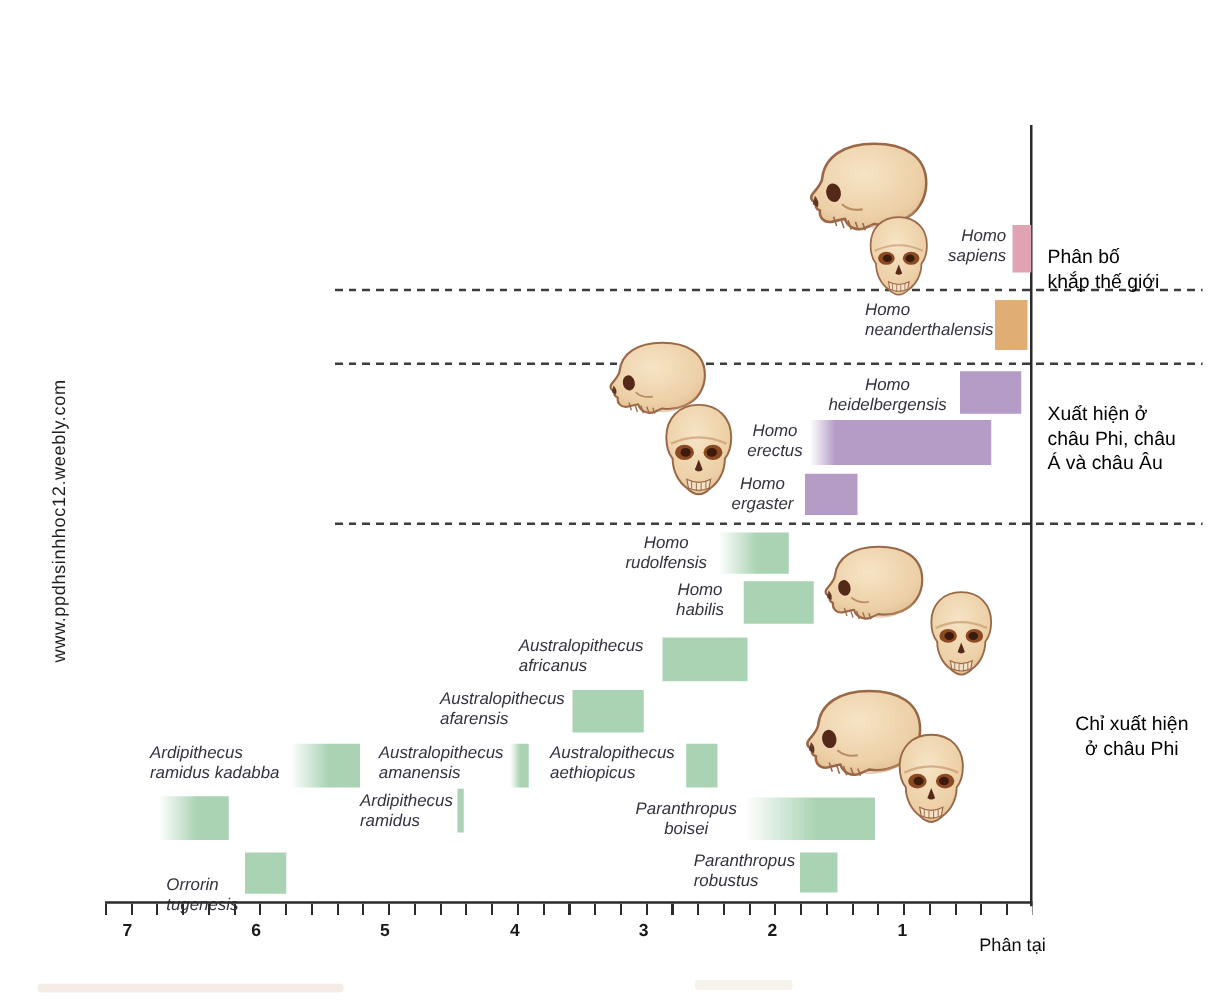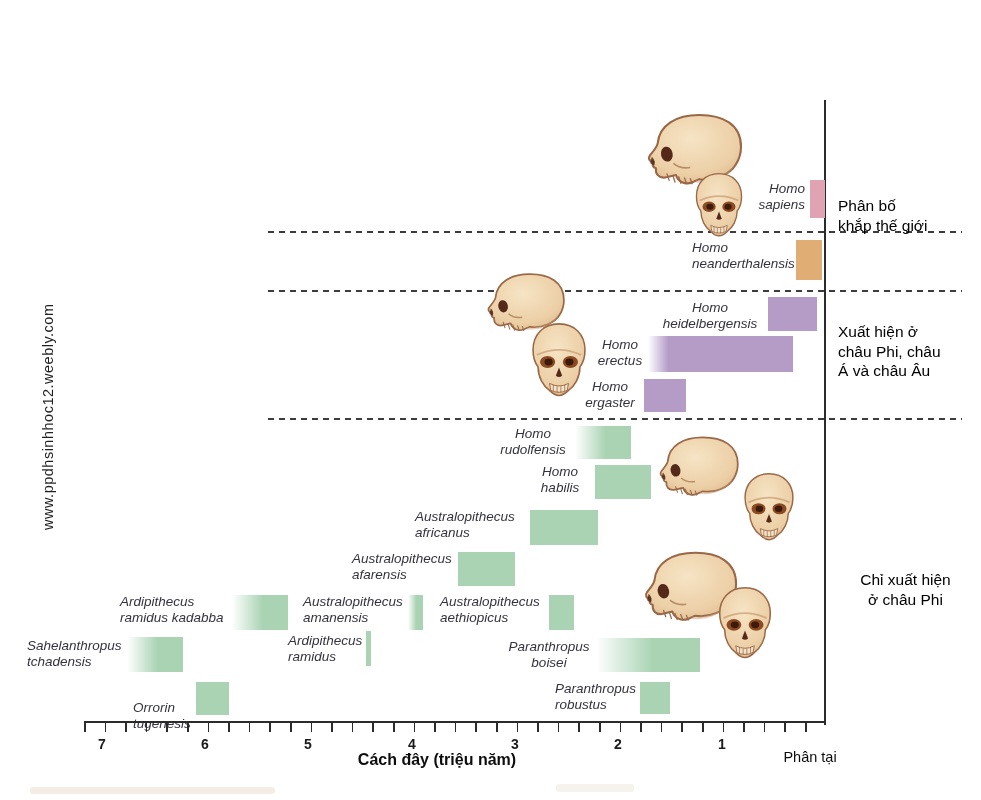--- a/index.html
+++ b/index.html
@@ -148,22 +148,20 @@
   <div class="bar bar-green" style="left:549px;top:595px;width:25px;height:35px;"></div>
 
   <div class="abs species-label ta-l" style="left:120px;top:594px;width:115px;">Ardipithecus
 ramidus kadabba</div>
   <div class="bar bar-green-fade" style="left:232px;top:595px;width:56px;height:35px;"></div>
 
   <div class="abs species-label ta-l" style="left:288px;top:633px;width:80px;">Ardipithecus
 ramidus</div>
   <div class="bar bar-green" style="left:366px;top:631px;width:5px;height:35px;"></div>
 
-  <div class="abs species-label ta-l" style="left:27px;top:638px;width:102px;">Sahelanthropus
-tchadensis</div>
   <div class="bar bar-green-fade" style="left:127px;top:637px;width:56px;height:35px;"></div>
 
   <div class="abs species-label ta-l" style="left:133px;top:700px;width:66px;">Orrorin
 tugenesis</div>
   <div class="bar bar-green" style="left:196px;top:682px;width:33px;height:33px;"></div>
 
   <div class="abs species-label ta-c" style="left:503px;top:639px;width:92px;">Paranthropus
 boisei</div>
   <div class="bar bar-green-fade" style="left:596px;top:638px;width:104px;height:34px;"></div>
 
@@ -181,19 +179,18 @@
 
   <div id="axis-line" class="abs"></div>
   <div id="axis-ticks" class="abs"></div>
   <div class="abs tick-num" style="left:93px;">7</div>
   <div class="abs tick-num" style="left:196px;">6</div>
   <div class="abs tick-num" style="left:299px;">5</div>
   <div class="abs tick-num" style="left:403px;">4</div>
   <div class="abs tick-num" style="left:506px;">3</div>
   <div class="abs tick-num" style="left:609px;">2</div>
   <div class="abs tick-num" style="left:713px;">1</div>
-  <div id="axis-caption" class="abs">Cách đây (triệu năm)</div>
   <div id="present-label" class="abs">Phân tại</div>
 
   <div class="abs faint-strip" style="left:30px;top:787px;width:245px;height:7px;opacity:.55;"></div>
   <div class="abs faint-strip" style="left:556px;top:784px;width:78px;height:8px;opacity:.4;"></div>
 
 </div>
 
 </body></html>

